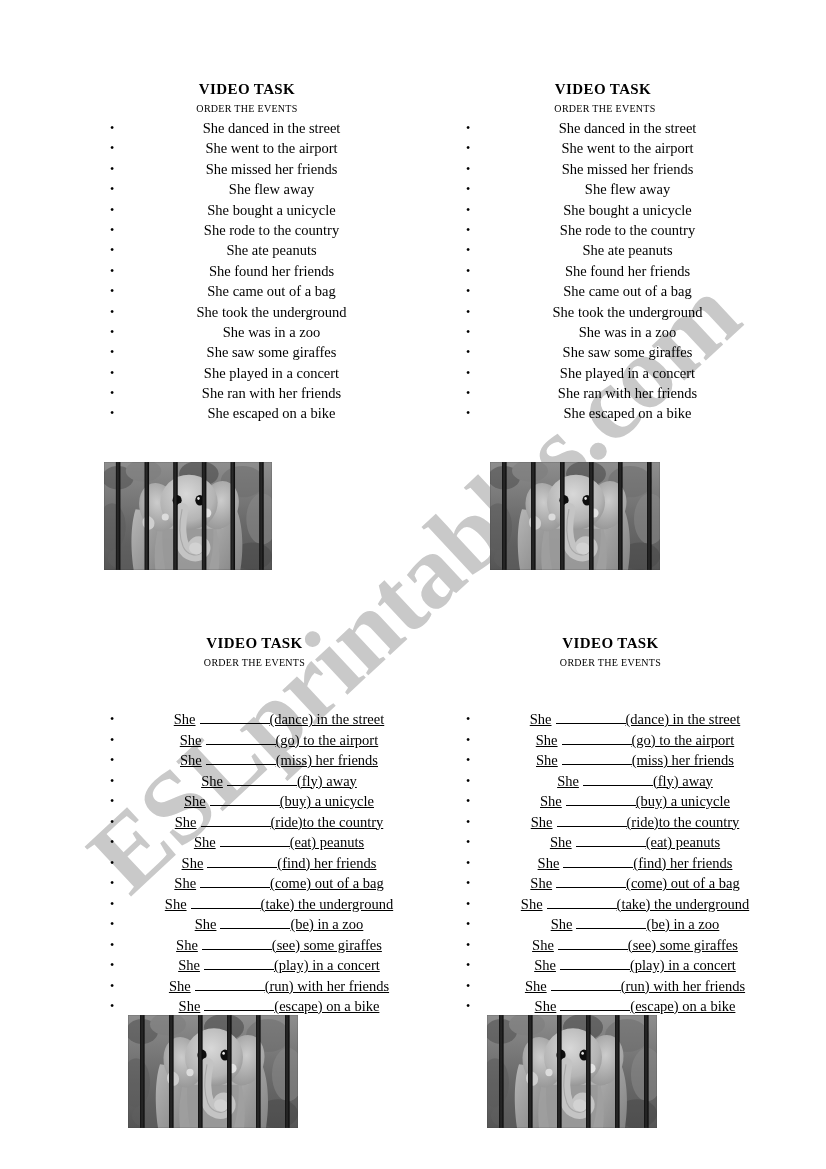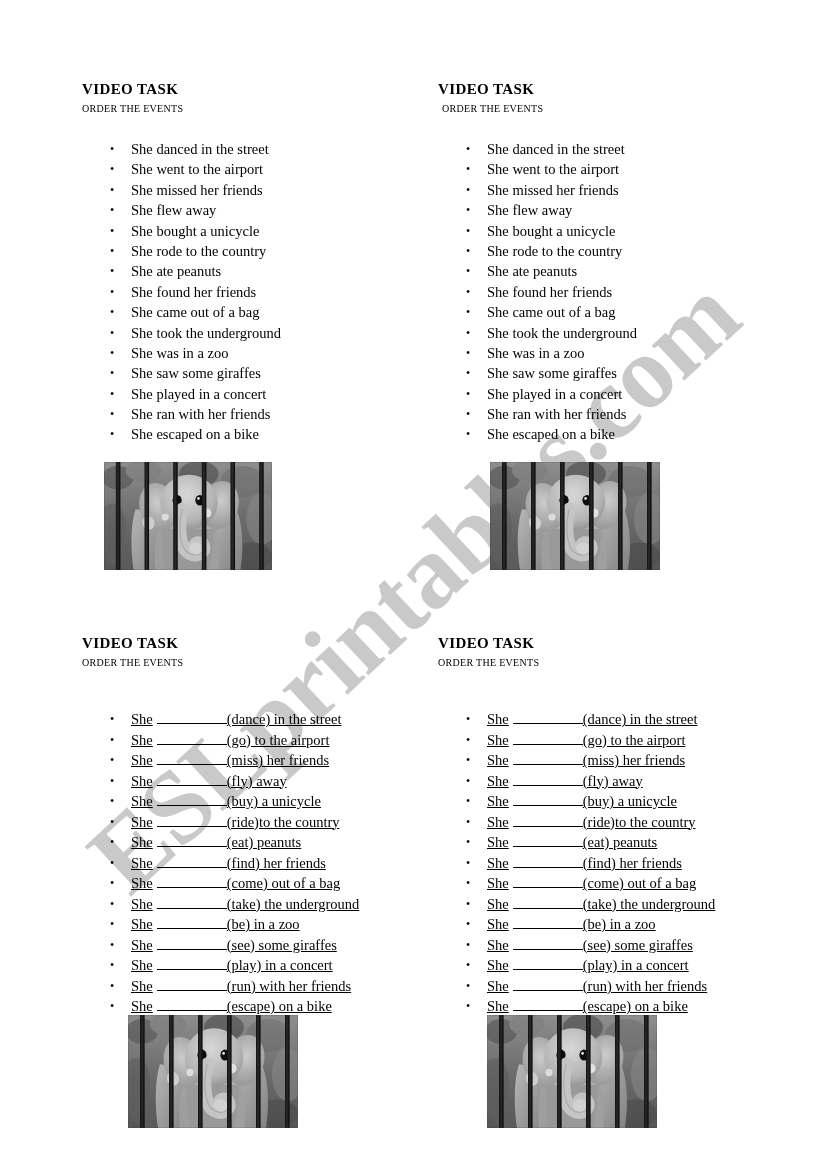--- a/index.html
+++ b/index.html
@@ -33,20 +33,21 @@
     letter-spacing: -1px;
     pointer-events: none;
     z-index: 1;
     user-select: none;
   }
 
   
   .quad {
     position: absolute;
     z-index: 2;
+    text-align: center;
   }
   .q-tl { left: 82px;  top: 80px;  width: 330px; }
   .q-tr { left: 438px; top: 80px;  width: 330px; }
   .q-bl { left: 82px;  top: 634px; width: 345px; }
   .q-br { left: 438px; top: 634px; width: 345px; }
 
   .title {
     font-size: 15px;
     font-weight: bold;
     letter-spacing: 0.4px;
@@ -63,21 +64,21 @@
     white-space: nowrap;
   }
   .subtitle.indent { padding-left: 4px; }
 
   
   ul.events {
     list-style: none;
     margin: 0;
     padding: 0;
   }
-  ul.events.plain { margin-top: 21px; }
+  ul.events.plain { }
   ul.events.gaps  { margin-top: 37px; text-decoration: underline; }
 
   ul.events li {
     position: relative;
     font-size: 14.5px;
     line-height: 20.4px;
     height: 20.4px;
     padding-left: 49px;
     white-space: nowrap;
   }

